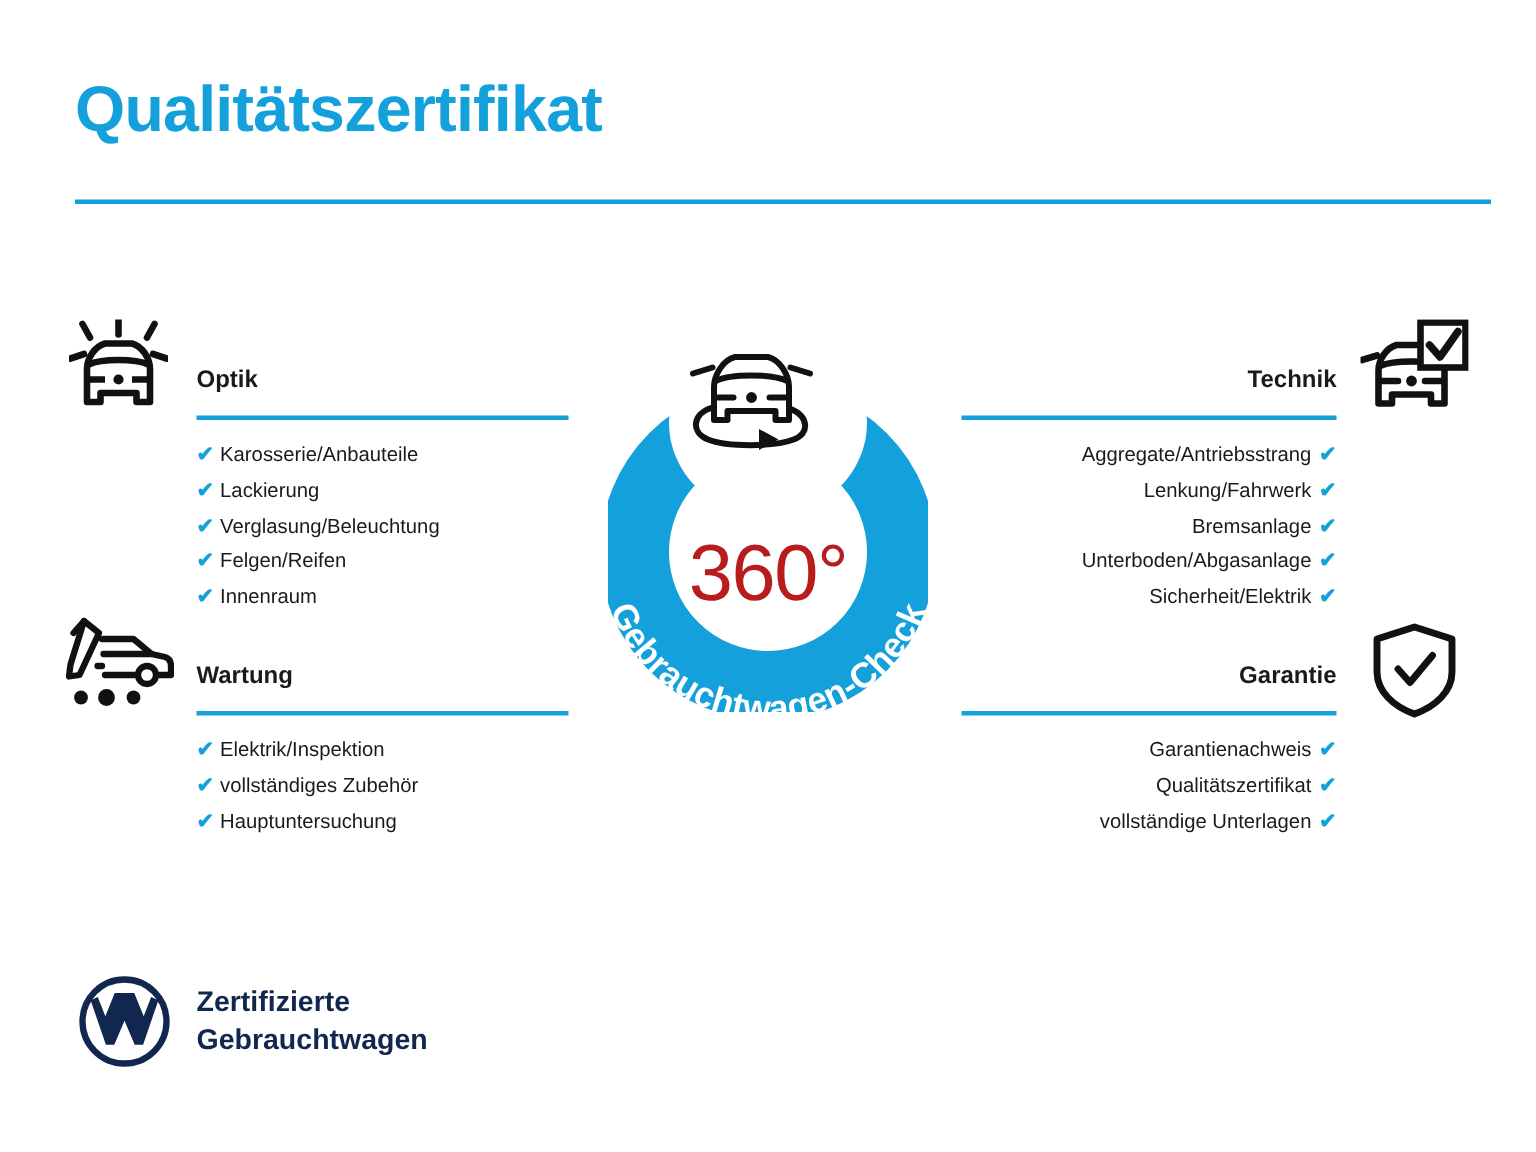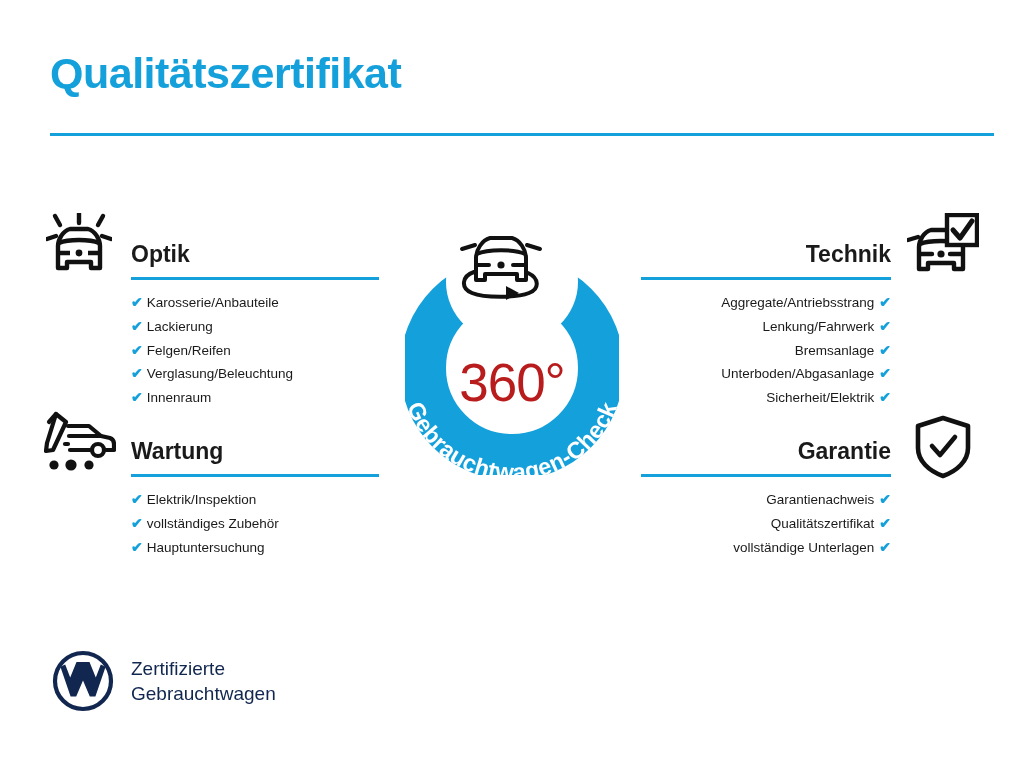--- a/index.html
+++ b/index.html
@@ -39,21 +39,21 @@
 
   
   .block {
     position: absolute;
   }
   .block-head {
     position: relative;
     height: 40px;
   }
   .block-title {
-    font-size: 23px;
+    font-size: 16px;
     font-weight: bold;
     color: #1a1a1a;
     line-height: 28px;
     white-space: nowrap;
   }
   .block-rule {
     position: absolute;
     left: 0;
     right: 0;
     bottom: 0;
@@ -132,21 +132,21 @@
   #footer-logo {
     position: absolute;
     left: 52px;
     top: 650px;
     display: flex;
     align-items: center;
   }
   #vw-wordmark {
     margin-left: 17px;
     font-size: 19px;
-    font-weight: normal;
+    font-weight: bold;
     color: #11274f;
     line-height: 25px;
     white-space: nowrap;
   }
 </style>
 </head>
 <body>
 
 <div id="page-title">Qualitätszertifikat</div>
 <div id="title-rule"></div>
@@ -211,22 +211,22 @@
 </div>
 
 <div class="block col-left" id="block-optik">
   <div class="block-head">
     <div class="block-title">Optik</div>
     <div class="block-rule"></div>
   </div>
   <ul class="item-list">
     <li class="item"><span class="check">✔</span><span>Karosserie/Anbauteile</span></li>
     <li class="item"><span class="check">✔</span><span>Lackierung</span></li>
+    <li class="item"><span class="check">✔</span><span>Verglasung/Beleuchtung</span></li>
     <li class="item"><span class="check">✔</span><span>Felgen/Reifen</span></li>
-    <li class="item"><span class="check">✔</span><span>Verglasung/Beleuchtung</span></li>
     <li class="item"><span class="check">✔</span><span>Innenraum</span></li>
   </ul>
 </div>
 
 <div class="block col-left" id="block-wartung">
   <div class="block-head">
     <div class="block-title">Wartung</div>
     <div class="block-rule"></div>
   </div>
   <ul class="item-list">

